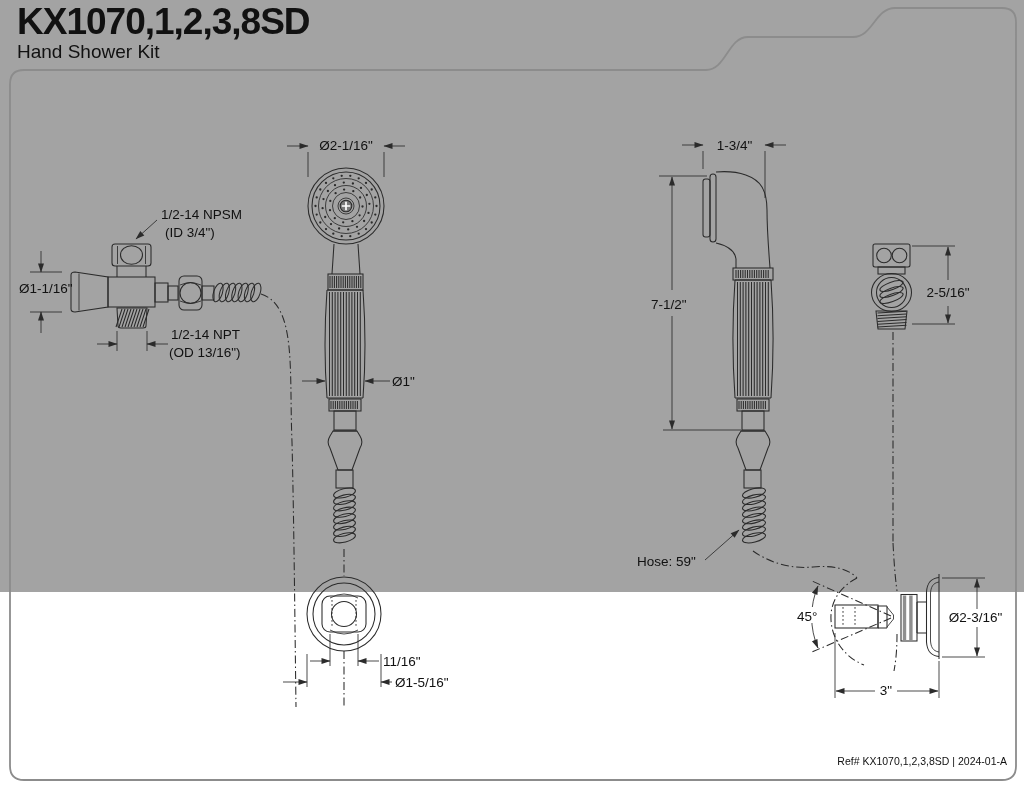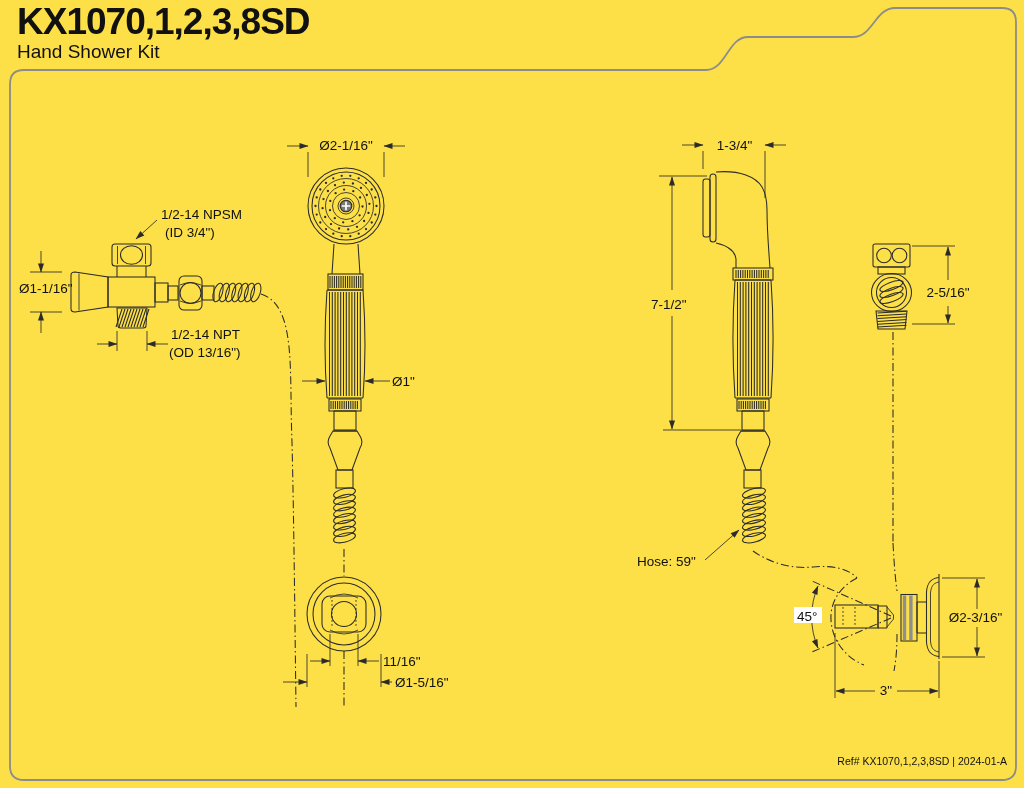--- a/index.html
+++ b/index.html
@@ -1,18 +1,18 @@
 <!DOCTYPE html>
 <html style="--line: #2b2b2b; --border: #8c8c8c; --text: #111111;"><head>
 <meta charset="utf-8">
 <style>
   :root{ --line:#2b2b2b; --border:#8c8c8c; --text:#111111; }
   html,body{margin:0;padding:0;background:#ffffff;}
   body{width:1024px;height:788px;font-family:"Liberation Sans",sans-serif;overflow:hidden;}
-  #sheet{position:relative;width:1024px;height:788px;background:#fde047;}
+  #sheet{position:relative;width:1024px;height:592px;background:#a3a3a3;}
   svg line,svg path,svg rect,svg circle,svg ellipse{stroke:var(--line);fill:none;stroke-width:1.05;}
   svg .ah{fill:var(--line);stroke:none;}
   svg .dot{fill:var(--line);stroke:none;}
   svg .bg{fill:#ffffff;stroke:none;}
   svg .band{fill:#8f8f8f;stroke:none;}
   svg .screw{fill:#7a7a7a;stroke:var(--line);}
   svg .cross{stroke:#ffffff;stroke-width:1.7;}
   svg .dd{stroke-dasharray:8 3 1.5 3;}
   svg .dotted{stroke-dasharray:1.8 2.2;stroke-width:.9;}
   svg .thin{stroke-width:.85;}

